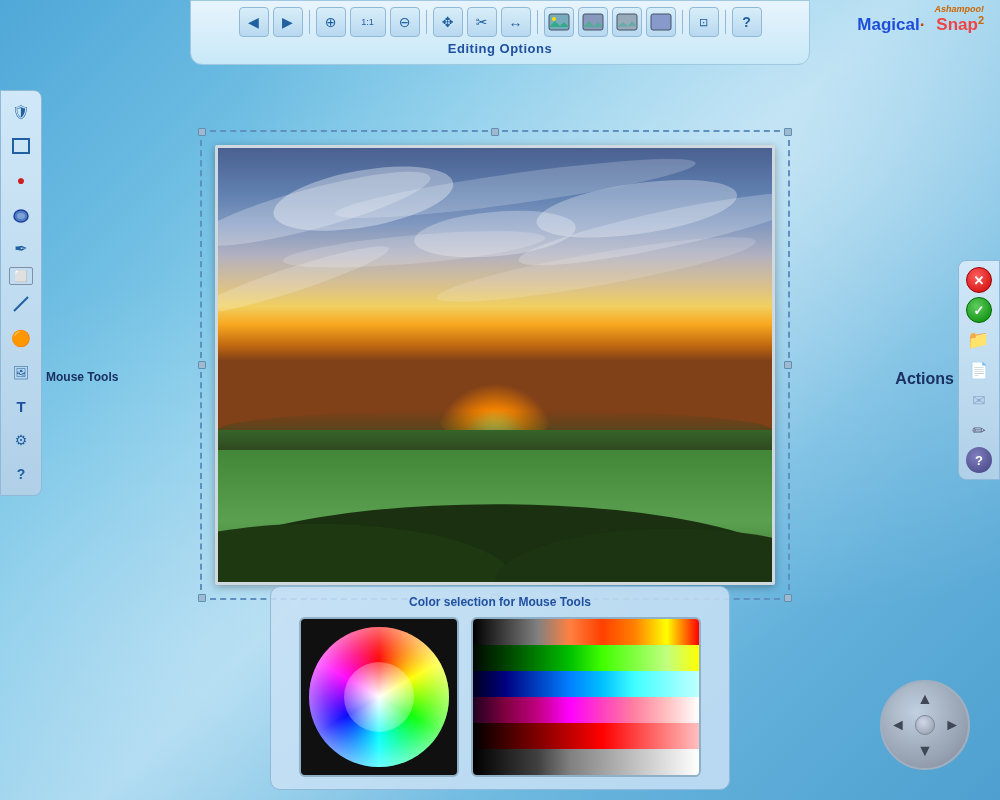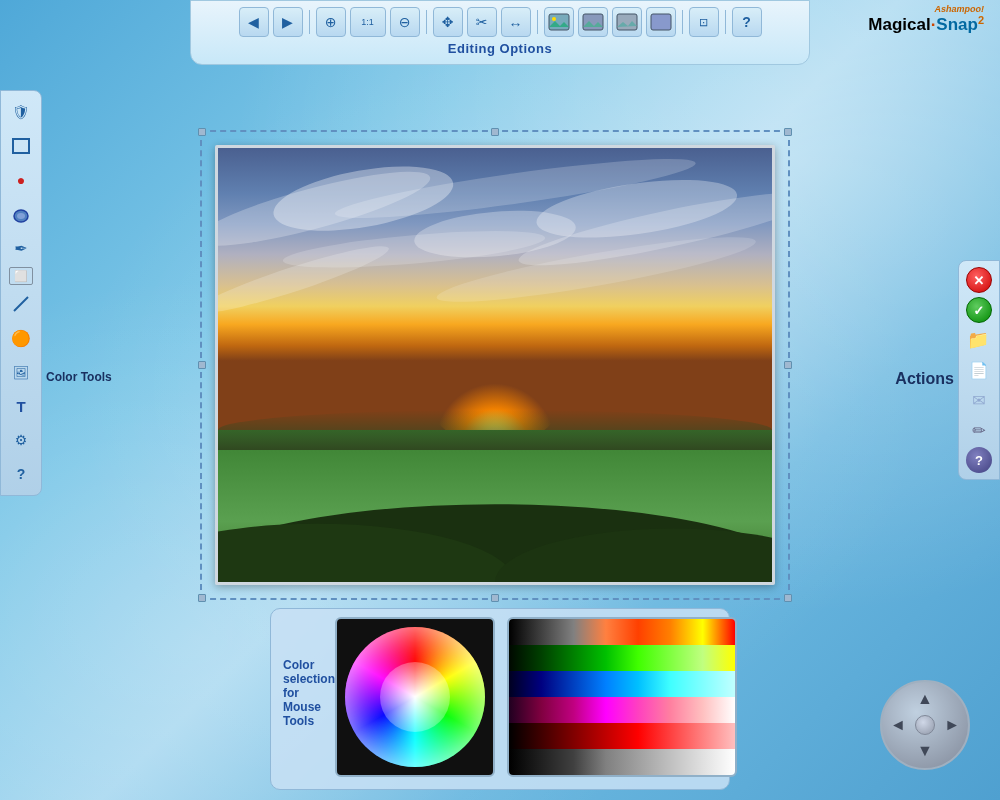--- a/index.html
+++ b/index.html
@@ -337,21 +337,21 @@
       position: absolute;
       bottom: 10px;
       left: 50%;
       transform: translateX(-50%);
       width: 460px;
       background: rgba(200, 225, 245, 0.85);
       border: 1px solid #90b8d8;
       border-radius: 10px;
       padding: 8px 12px 12px;
       display: flex;
-      flex-direction: row;
+      flex-direction: column;
       align-items: center;
     }
 
     .color-panel-label {
       font-size: 12px;
       color: #2050a0;
       margin-bottom: 8px;
       font-weight: bold;
     }
 
@@ -562,21 +562,21 @@
     <div class="toolbar-btn" title="Crop" style="font-size:11px;">⊡</div>
     <div class="toolbar-separator"></div>
     <div class="toolbar-btn" title="Help" style="font-weight:bold;">?</div>
   </div>
   <div class="editing-options-label">Editing Options</div>
 </div>
 
 <div class="logo-area">
   <div class="logo-adv">Ashampoo!</div>
   <div>
-    <span class="logo-magical" style="color:#000000;">Magical</span><span style="color:#cc4400; font-size:17px; font-weight:bold;">·</span><span class="logo-magical" style="color:#0369a1;">Snap</span><sup class="logo-version">2</sup>
+    <span class="logo-magical" style="color:#1d4ed8;">Magical</span><span style="color:#cc4400; font-size:17px; font-weight:bold;">·</span><span class="logo-magical" style="color:#ef4444;margin-left:11px;">Snap</span><sup class="logo-version">2</sup>
   </div>
 </div>
 
 <div class="left-sidebar">
   <div class="sidebar-tool" title="Shield">🛡</div>
   <div class="sidebar-tool" title="Rectangle">
     <svg width="18" height="16" viewBox="0 0 18 16">
         <rect x="1" y="1" width="16" height="14" fill="none" stroke="#2060a0" stroke-width="2"></rect>
       </svg>
   </div>
@@ -594,21 +594,21 @@
         <line x1="2" y1="16" x2="16" y2="2" stroke="#2060a0" stroke-width="2"></line>
       </svg>
   </div>
   <div class="sidebar-tool active" title="Color Fill" style="color:#e08020; background:none; border:none; font-size:16px;">🟠</div>
   <div class="sidebar-tool" title="Image" style="font-size:13px;">🖼</div>
   <div class="sidebar-tool" title="Text" style="font-size:15px; font-weight:bold; color:#2050a0;">T</div>
   <div class="sidebar-tool" title="Settings" style="font-size:14px;">⚙</div>
   <div class="sidebar-tool" title="Help" style="font-size:14px; font-weight:bold; color:#2060a0;">?</div>
 </div>
 
-<div class="mouse-tools-label">Color Tools</div>
+<div class="mouse-tools-label">Mouse Tools</div>
 
 <div class="right-sidebar">
   <div class="action-btn-x" title="Cancel">✕</div>
   <div class="action-btn-check" title="Confirm">✓</div>
   <div class="action-btn-folder" title="Open Folder">📁</div>
   <div class="action-btn-doc" title="Document">📄</div>
   <div class="action-btn-mail" title="Email">✉</div>
   <div class="action-btn-pen" title="Edit">✏</div>
   <div class="action-btn-help" title="Help">?</div>
 </div>

